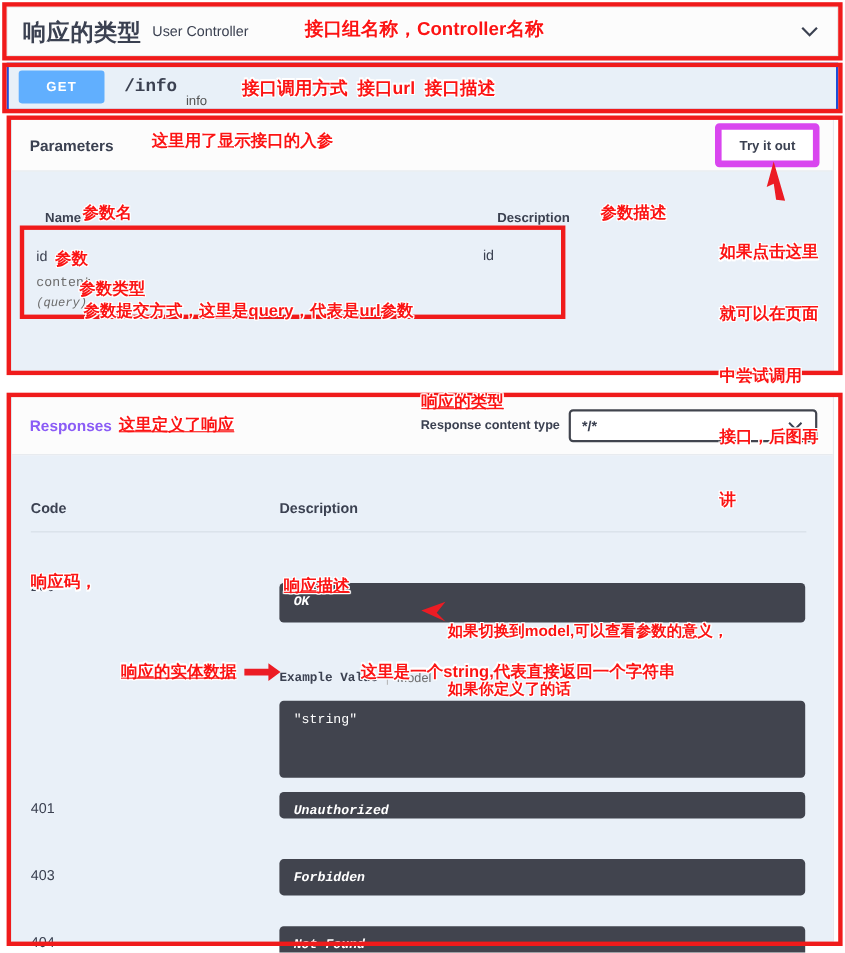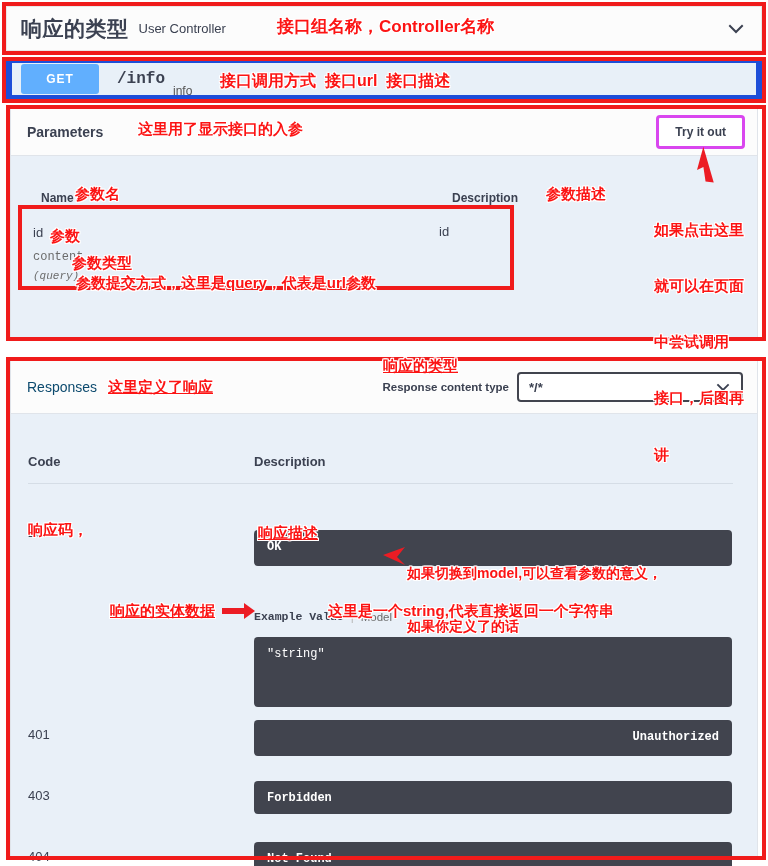--- a/index.html
+++ b/index.html
@@ -76,21 +76,21 @@
     width: 22px; height: 22px;
     display: flex; align-items: center; justify-content: center;
   }
 
   
   .op-row {
     position: absolute;
     left: 6px; top: 57px;
     width: 756px; height: 44px;
     background: #e8f0f8;
-    border: 6px solid #1d4ed8;
+    border: 2px solid #1d4ed8;
     box-sizing: border-box;
     display: flex;
     align-items: center;
     padding-left: 9px;
   }
   .method-badge {
     width: 78px;
     height: 30px;
     background: #61affe;
     border-radius: 3px;
@@ -133,21 +133,21 @@
     background: #fcfcfc;
     border-bottom: 1px solid #e0e4ea;
   }
   .params-title {
     font-size: 14px;
     font-weight: bold;
     color: #3b4151;
   }
   .tryout-btn {
     margin-left: auto;
-    border: 3px solid #d946ef;
+    border: 6px solid #d946ef;
     border-radius: 4px;
     background: #fff;
     font-size: 12px;
     font-weight: bold;
     color: #3b4151;
     padding: 7px 16px;
     font-family: "Liberation Sans", sans-serif;
   }
   .params-body {
     background: #e9f0f8;
@@ -212,22 +212,22 @@
   .resp-head {
     height: 52px;
     display: flex;
     align-items: center;
     padding: 0 14px 0 16px;
     border-bottom: 1px solid #e0e4ea;
     background: #fcfcfc;
   }
   .resp-title {
     font-size: 14px;
-    font-weight: normal;
-    color: #0c4a6e;
+    font-weight: bold;
+    color: #8b5cf6;
   }
   .content-type-label {
     margin-left: auto;
     font-size: 11.5px;
     font-weight: bold;
     color: #3b4151;
     margin-right: 8px;
   }
   .ct-select {
     width: 226px;
@@ -279,20 +279,21 @@
   }
   .code-block {
     position: absolute;
     left: 243px;
     width: 478px;
     background: #41444e;
     border-radius: 4px;
     color: #ffffff;
     font-family: "Liberation Mono", monospace;
     font-size: 12px;
+    font-style: italic;
     font-weight: bold;
     box-sizing: border-box;
     padding: 10px 13px;
   }
   .code-block.plain {
     font-style: normal;
     font-weight: normal;
   }
 
   .ex-tabs {
@@ -415,21 +416,21 @@
         <div class="ex-tabs" style="top:196px;">
           <span class="ex-tab-active">Example Value</span>
           <span class="ex-sep">|</span>
           <span class="ex-tab">Model</span>
         </div>
         <div class="code-block plain" style="top:223px;height:70px;">"string"</div>
       </div>
 
       <div class="resp-row" style="top:0;">
         <span class="resp-code" style="top:313px;">401</span>
-        <div class="code-block" style="top:306px;height:36px;text-align:right;">Unauthorized</div>
+        <div class="code-block" style="top:306px;height:24px;">Unauthorized</div>
       </div>
 
       <div class="resp-row" style="top:0;">
         <span class="resp-code" style="top:374px;">403</span>
         <div class="code-block" style="top:367px;height:33px;">Forbidden</div>
       </div>
 
       <div class="resp-row" style="top:0;">
         <span class="resp-code" style="top:435px;">404</span>
         <div class="code-block" style="top:428px;height:36px;">Not Found</div>

